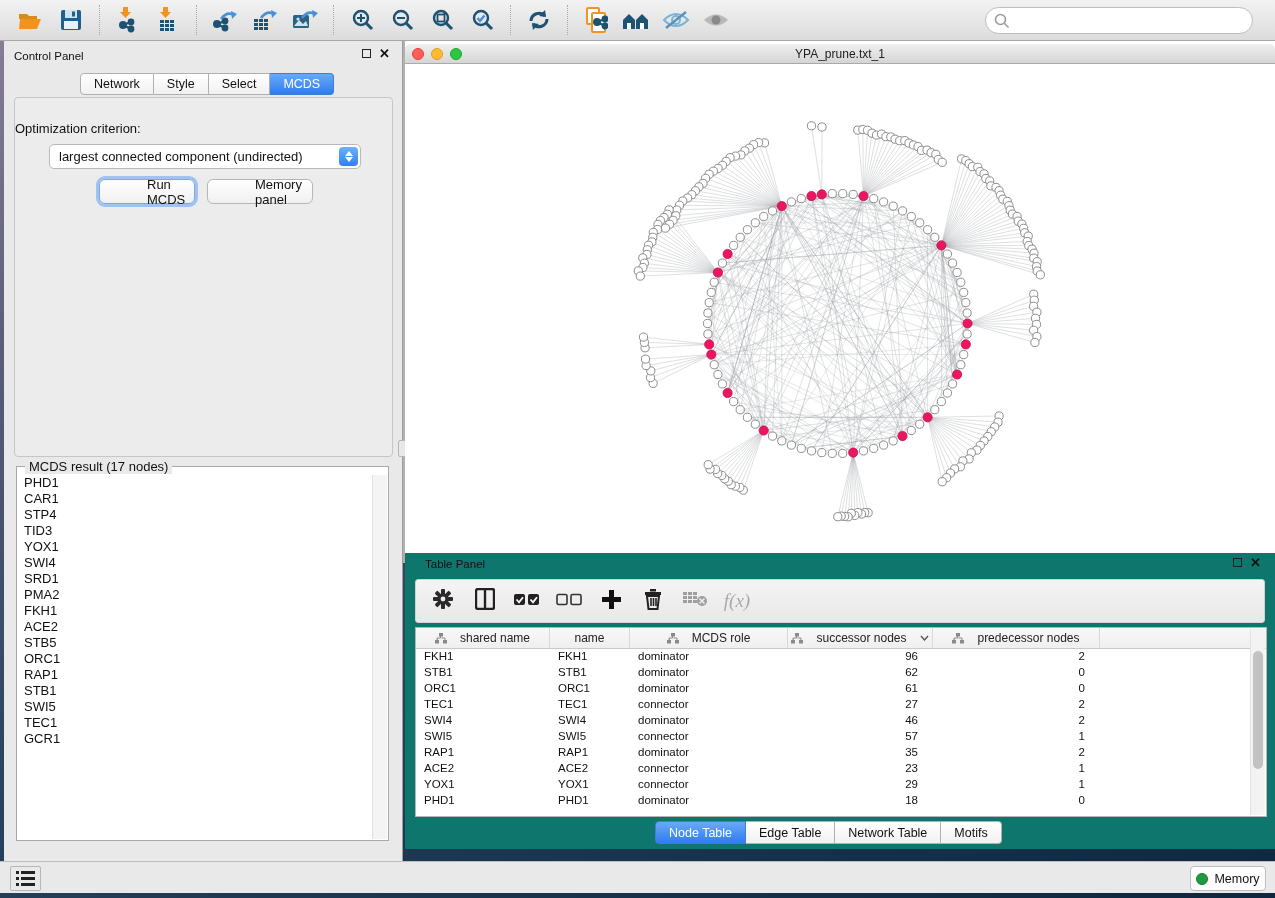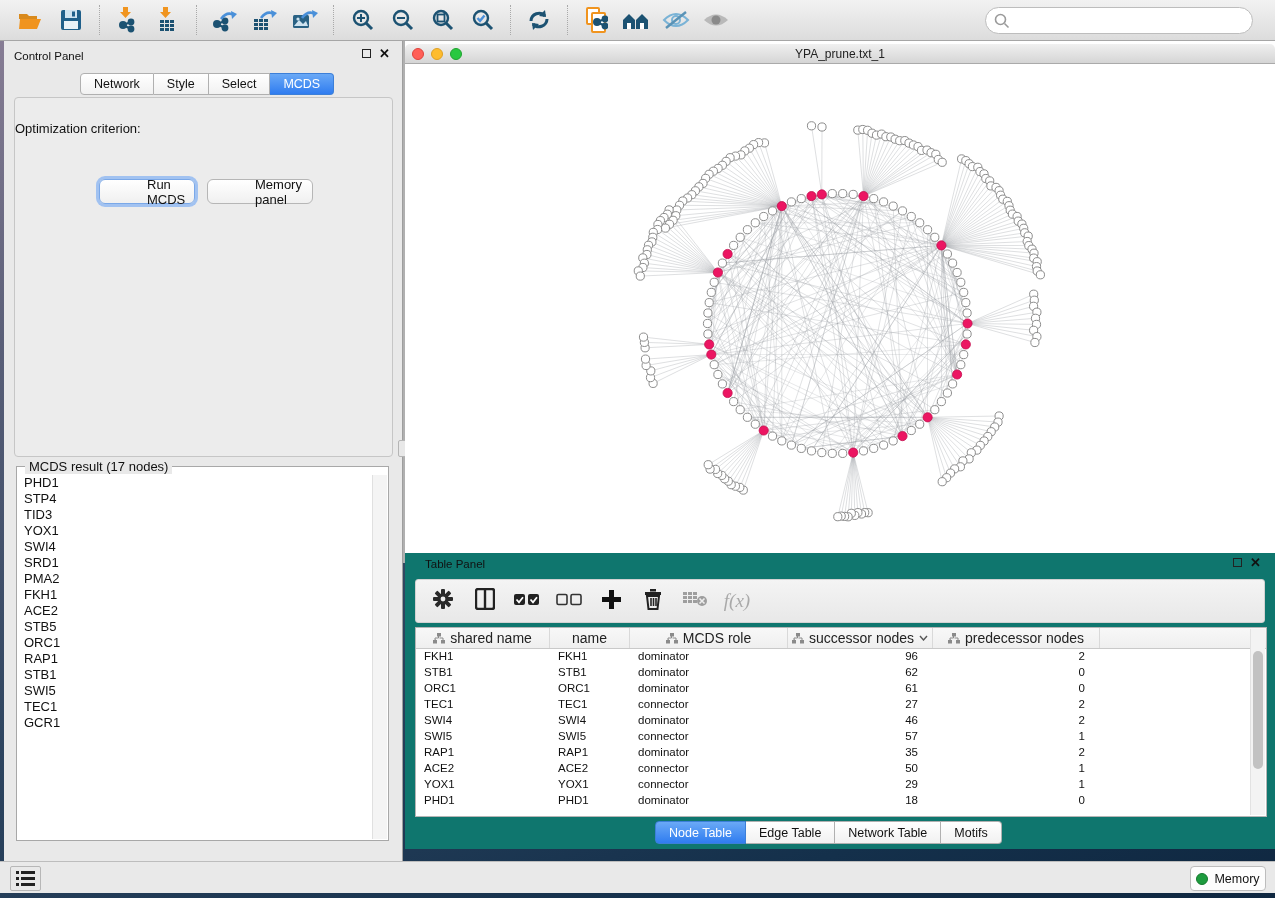--- a/index.html
+++ b/index.html
@@ -90,22 +90,22 @@
   #tp-btns { right:14px; top:5px; }
   #tp-toolbar { position:absolute; left:10px; top:26px; width:850px; height:44px;
     background:linear-gradient(#f4f4f4,#e8e8e8); border:1px solid #d2d2d2; border-radius:3px;
     display:flex; align-items:center; padding-left:14px; gap:16px; }
   .tp-icon { display:flex; align-items:center; justify-content:center; width:26px; height:26px; }
 
   #data-table { position:absolute; left:10px; top:74px; width:852px; height:190px;
     background:#fff; border:1px solid #b5b5b5; }
   #tbl-header { display:flex; height:21px; background:linear-gradient(#f8f8f8,#efefef);
     border-bottom:1px solid #c9c9c9; }
-  .th { display:flex; align-items:center; justify-content:center; gap:5px;
-    border-right:1px solid #d9d9d9; font-size:14px; color:#222; position:relative; }
+  .th { display:flex; align-items:center; justify-content:center; gap:13px;
+    border-right:1px solid #d9d9d9; font-size:12px; color:#222; position:relative; }
   .tbl-row { display:flex; height:16px; font-size:11.5px; color:#111; }
   .td { padding:1px 8px 0 8px; white-space:nowrap; overflow:hidden; }
   .td.num { text-align:right; padding-right:15px; }
   #tbl-scroll { position:absolute; right:1px; top:1px; width:15px; bottom:1px; background:#f3f3f3; border-left:1px solid #e2e2e2; }
   #tbl-thumb { position:absolute; left:2px; right:2px; top:22px; height:118px; background:#c2c2c2; border-radius:6px; }
 
   #tp-tabs { position:absolute; left:250px; top:268px; }
   #tp-tabs .seg { height:23px; }
 
   
@@ -342,28 +342,36 @@
   </div>
   <div id="cp-tabs" class="abs segmented">
       <span class="seg">Network</span>
       <span class="seg">Style</span>
       <span class="seg">Select</span>
       <span class="seg sel">MCDS</span>
     </div>
 
   <div id="cp-content" class="abs">
     <div id="opt-label" class="abs">Optimization criterion:</div>
+    <div id="opt-select">
+      <span>largest connected component (undirected)</span>
+      <span id="opt-stepper">
+        <span class="tri-up"></span>
+          <span class="tri-dn"></span>
+      </span>
+    </div>
     <div id="run-btn" class="mac-btn">Run MCDS</div>
     <div id="close-panel-btn" class="mac-btn">Memory panel</div>
   </div>
 
   <div id="mcds-box" class="abs">
     <div id="mcds-legend">MCDS result (17 nodes)</div>
     <div id="mcds-list">
         <div class="mcds-item">PHD1</div>
+        <div class="mcds-item">CAR1</div>
         <div class="mcds-item">STP4</div>
         <div class="mcds-item">TID3</div>
         <div class="mcds-item">YOX1</div>
         <div class="mcds-item">SWI4</div>
         <div class="mcds-item">SRD1</div>
         <div class="mcds-item">PMA2</div>
         <div class="mcds-item">FKH1</div>
         <div class="mcds-item">ACE2</div>
         <div class="mcds-item">STB5</div>
         <div class="mcds-item">ORC1</div>
@@ -1226,21 +1234,21 @@
           <div class="td" style="width: 134px;">RAP1</div>
           <div class="td" style="width: 80px;">RAP1</div>
           <div class="td" style="width: 158px;">dominator</div>
           <div class="td num" style="width: 145px;">35</div>
           <div class="td num" style="width: 167px;">2</div>
         </div>
         <div class="tbl-row">
           <div class="td" style="width: 134px;">ACE2</div>
           <div class="td" style="width: 80px;">ACE2</div>
           <div class="td" style="width: 158px;">connector</div>
-          <div class="td num" style="width: 145px;">50</div>
+          <div class="td num" style="width: 145px;">23</div>
           <div class="td num" style="width: 167px;">1</div>
         </div>
         <div class="tbl-row">
           <div class="td" style="width: 134px;">YOX1</div>
           <div class="td" style="width: 80px;">YOX1</div>
           <div class="td" style="width: 158px;">connector</div>
           <div class="td num" style="width: 145px;">29</div>
           <div class="td num" style="width: 167px;">1</div>
         </div>
         <div class="tbl-row">

